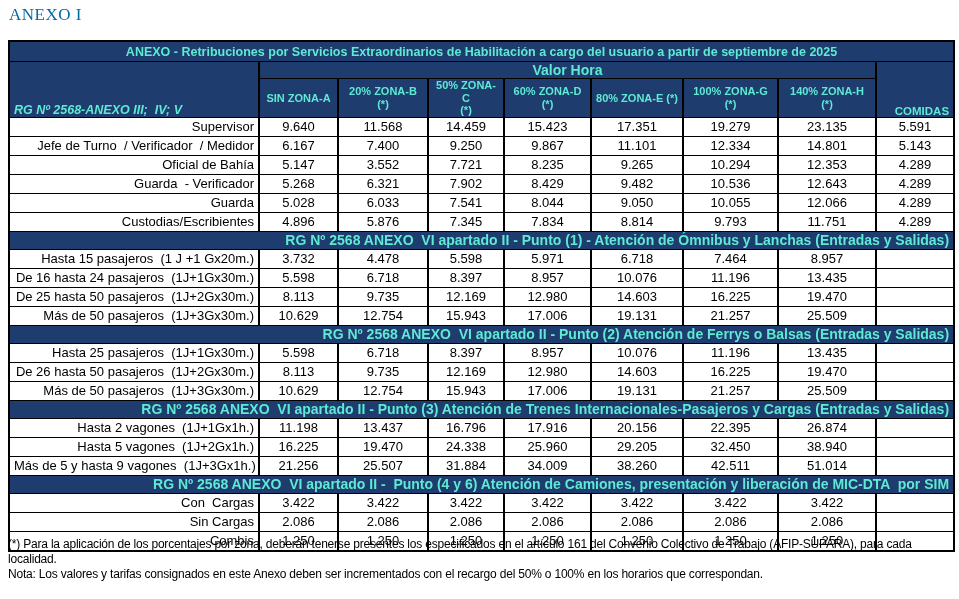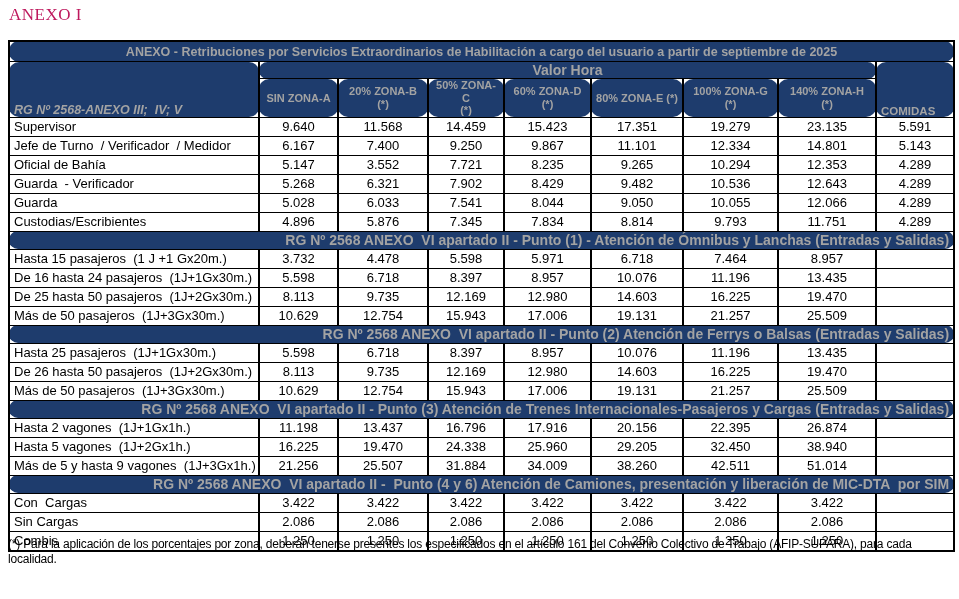--- a/index.html
+++ b/index.html
@@ -11,36 +11,36 @@
     width:959px;height:599px;
     background:#ffffff;
     font-family:"Liberation Sans",sans-serif;
     color:#000;
     position:relative;
     overflow:hidden;
   }
   .page-title{
     position:absolute;left:9px;top:5px;
     font-family:"Liberation Serif",serif;
-    font-size:17px;letter-spacing:.5px;color:#be185d;
+    font-size:17px;letter-spacing:.5px;color:#0369a1;
   }
   table.anexo{
     position:absolute;left:8px;top:40px;
     width:945px;
     border-collapse:collapse;
     table-layout:fixed;
     border:2px solid var(--ink);
   }
   table.anexo th, table.anexo td{
     border:1px solid var(--ink);
     border-left-width:2px;border-right-width:2px;
     padding:0 4px;
     overflow:hidden;
   }
-  .navy{background:var(--navy);color:#a3a3a3;font-weight:bold;border-radius:10px;}
+  .navy{background:var(--navy);color:#5eead4;font-weight:bold;}
   th.title-cell{
     font-size:12.5px;text-align:center;height:19px;
     border-bottom:2px solid var(--ink);
   }
   th.corner-cell{
     text-align:left;vertical-align:bottom;
     font-size:12.5px;padding-bottom:6px;
     border-right:2px solid #fff;
     white-space:pre;
     font-style:italic;
@@ -50,32 +50,32 @@
     border-bottom:2px solid #fff;border-left:2px solid #fff;border-right:2px solid #fff;
   }
   th.zone-cell{
     font-size:11px;text-align:center;height:29px;
     vertical-align:middle;
     border-left:2px solid #fff;border-right:2px solid #fff;
     border-bottom:2px solid var(--ink);
     white-space:pre-line;line-height:1.15;
   }
   th.comidas-cell{
-    font-size:11.5px;text-align:left;vertical-align:bottom;
+    font-size:11.5px;text-align:right;vertical-align:bottom;
     padding-bottom:8px;
     border-left:2px solid #fff;
     border-bottom:2px solid var(--ink);
   }
   td.band{
     font-size:14px;text-align:right;height:17px;
     border-top:2px solid var(--ink);border-bottom:2px solid var(--ink);
     white-space:pre;
   }
   td.label{
-    font-size:13px;text-align:left;height:18px;white-space:pre;
+    font-size:13px;text-align:right;height:18px;white-space:pre;
   }
   td.val, td.com{
     font-size:13px;text-align:center;height:18px;
   }
   .footnotes{
     position:absolute;left:8px;top:537px;width:947px;
     font-size:12px;line-height:15px;letter-spacing:-0.2px;
     color:#000;
   }
 </style>
@@ -339,13 +339,14 @@
         <td class="val">1.250</td>
         <td class="val">1.250</td>
         <td class="val">1.250</td>
         <td class="com"></td>
       </tr>
     </tbody>
 </table>
 
 <div class="footnotes">
   <div>(*) Para la aplicación de los porcentajes por zona, deberán tenerse presentes los especificados en el artículo 161 del Convenio Colectivo de Trabajo (AFIP-SUPARA),  para cada localidad.</div>
+  <div>Nota: Los valores y tarifas consignados en este Anexo deben ser incrementados con el recargo del 50% o 100% en los horarios que correspondan.</div>
 </div>
 
 </body></html>

